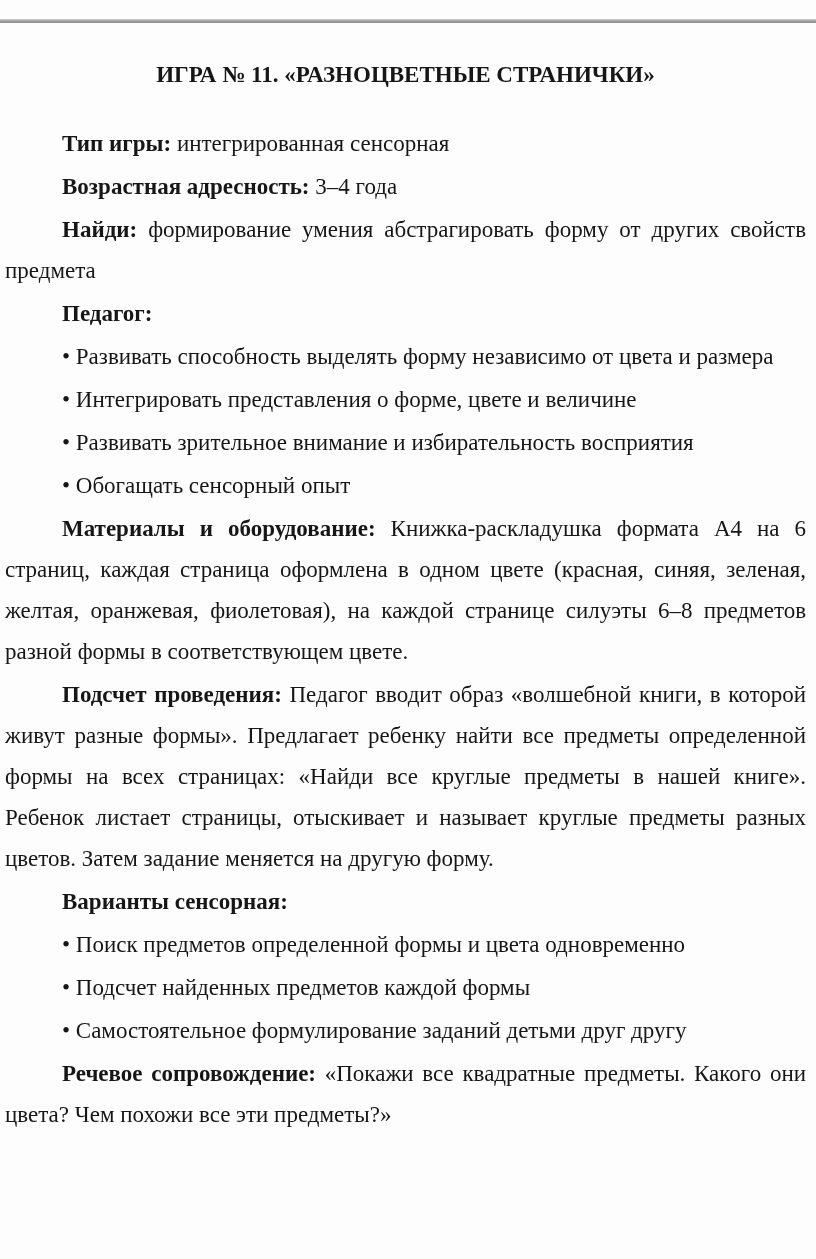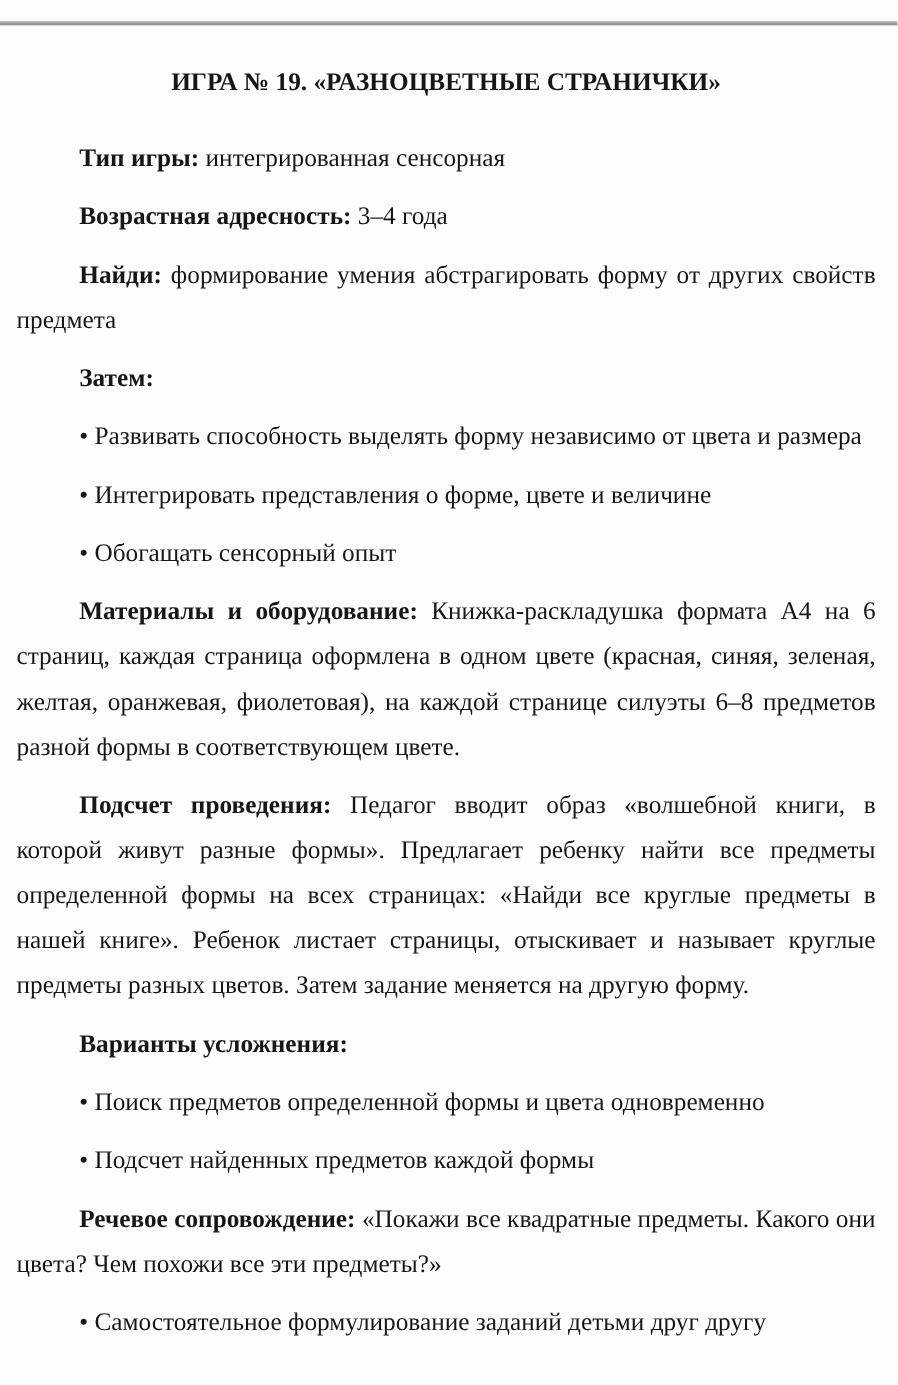--- a/index.html
+++ b/index.html
@@ -33,63 +33,64 @@
     line-height: 41px;
     color: #161616;
   }
   .doc-title {
     margin: 31px 0 28px 0;
     text-align: center;
     font-weight: bold;
     text-indent: 0;
   }
   .para {
-    margin: 12px;
+    margin: 2px;
     text-align: justify;
     text-indent: 57px;
   }
   .para .lbl {
     font-weight: bold;
   }
 </style>
 </head>
 <body>
 
 <div class="page">
 
   <div class="top-rule"></div>
 
   <div class="content">
 
-    <p class="doc-title">ИГРА № 19. «РАЗНОЦВЕТНЫЕ СТРАНИЧКИ»</p>
+    <p class="doc-title">ИГРА № 11. «РАЗНОЦВЕТНЫЕ СТРАНИЧКИ»</p>
 
     <p class="para"><b class="lbl">Тип игры:</b> <span>интегрированная сенсорная</span></p>
 
     <p class="para"><b class="lbl">Возрастная адресность:</b> <span>3–4 года</span></p>
 
     <p class="para"><b class="lbl">Найди:</b> <span>формирование умения абстрагировать форму от других свойств предмета</span></p>
 
-    <p class="para"><b class="lbl">Затем:</b></p>
+    <p class="para"><b class="lbl">Педагог:</b></p>
 
     <p class="para"><span>• Развивать способность выделять форму независимо от цвета и размера</span></p>
 
     <p class="para"><span>• Интегрировать представления о форме, цвете и величине</span></p>
 
+    <p class="para"><span>• Развивать зрительное внимание и избирательность восприятия</span></p>
 
     <p class="para"><span>• Обогащать сенсорный опыт</span></p>
 
     <p class="para"><b class="lbl">Материалы и оборудование:</b> <span>Книжка-раскладушка формата А4 на 6 страниц, каждая страница оформлена в одном цвете (красная, синяя, зеленая, желтая, оранжевая, фиолетовая), на каждой странице силуэты 6–8 предметов разной формы в соответствующем цвете.</span></p>
 
     <p class="para"><b class="lbl">Подсчет проведения:</b> <span>Педагог вводит образ «волшебной книги, в которой живут разные формы». Предлагает ребенку найти все предметы определенной формы на всех страницах: «Найди все круглые предметы в нашей книге». Ребенок листает страницы, отыскивает и называет круглые предметы разных цветов. Затем задание меняется на другую форму.</span></p>
 
-    <p class="para"><b class="lbl">Варианты усложнения:</b></p>
+    <p class="para"><b class="lbl">Варианты сенсорная:</b></p>
 
     <p class="para"><span>• Поиск предметов определенной формы и цвета одновременно</span></p>
 
     <p class="para"><span>• Подсчет найденных предметов каждой формы</span></p>
 
+    <p class="para"><span>• Самостоятельное формулирование заданий детьми друг другу</span></p>
+
     <p class="para"><b class="lbl">Речевое сопровождение:</b> <span>«Покажи все квадратные предметы. Какого они цвета? Чем похожи все эти предметы?»</span></p>
-
-    <p class="para"><span>• Самостоятельное формулирование заданий детьми друг другу</span></p>
 
 
   </div>
 </div>
 
 </body></html>

